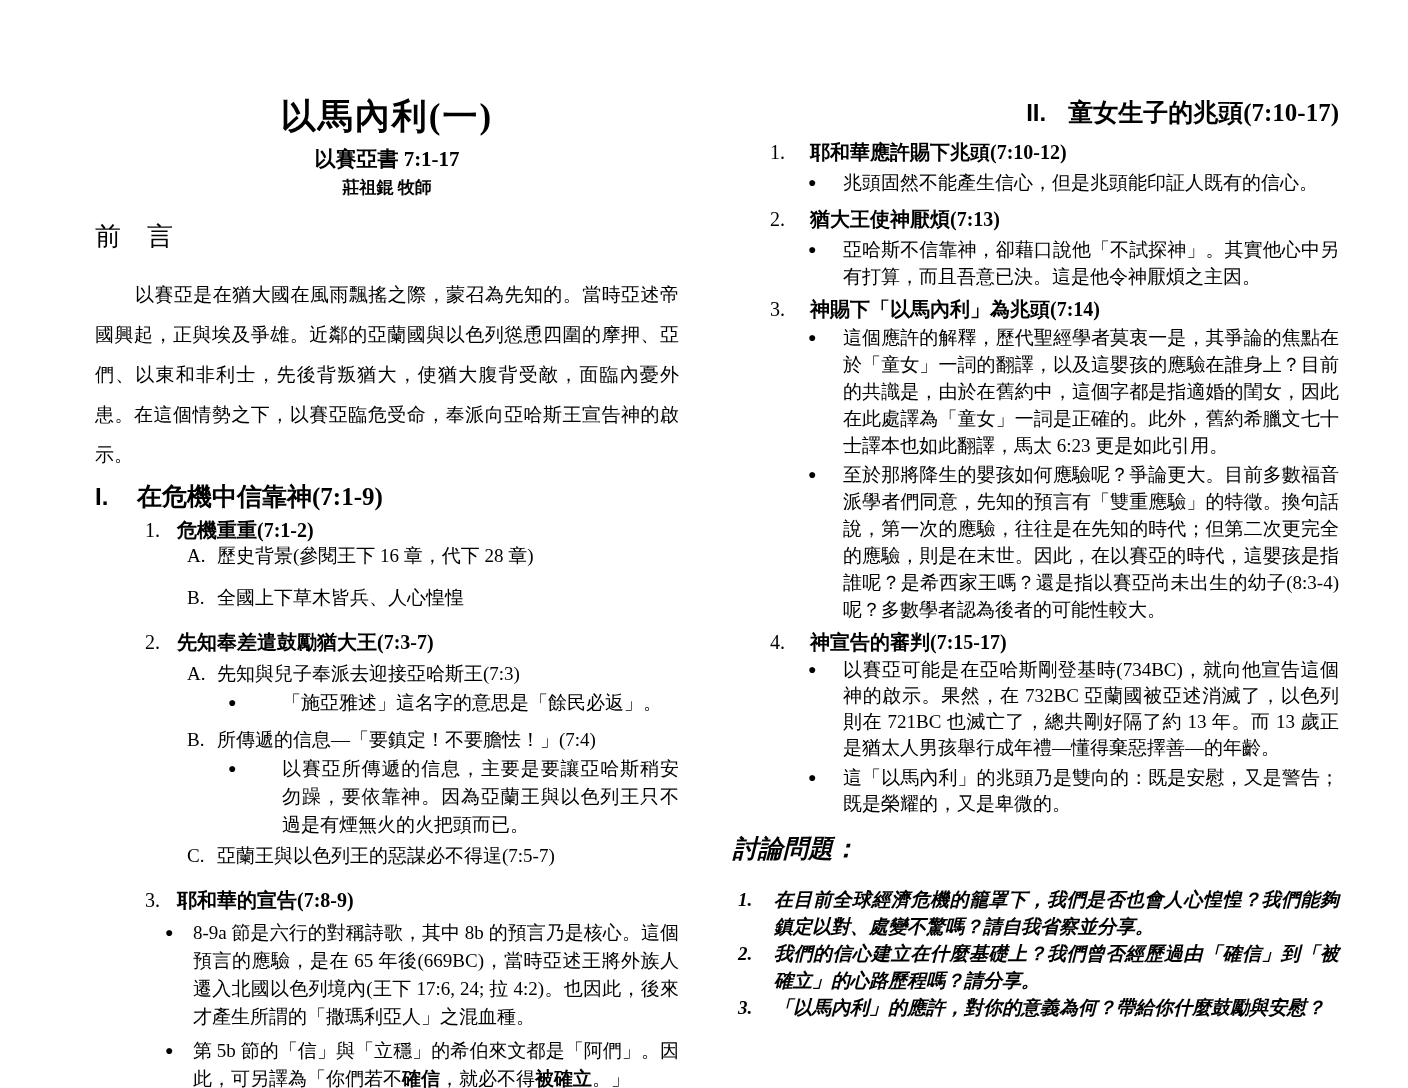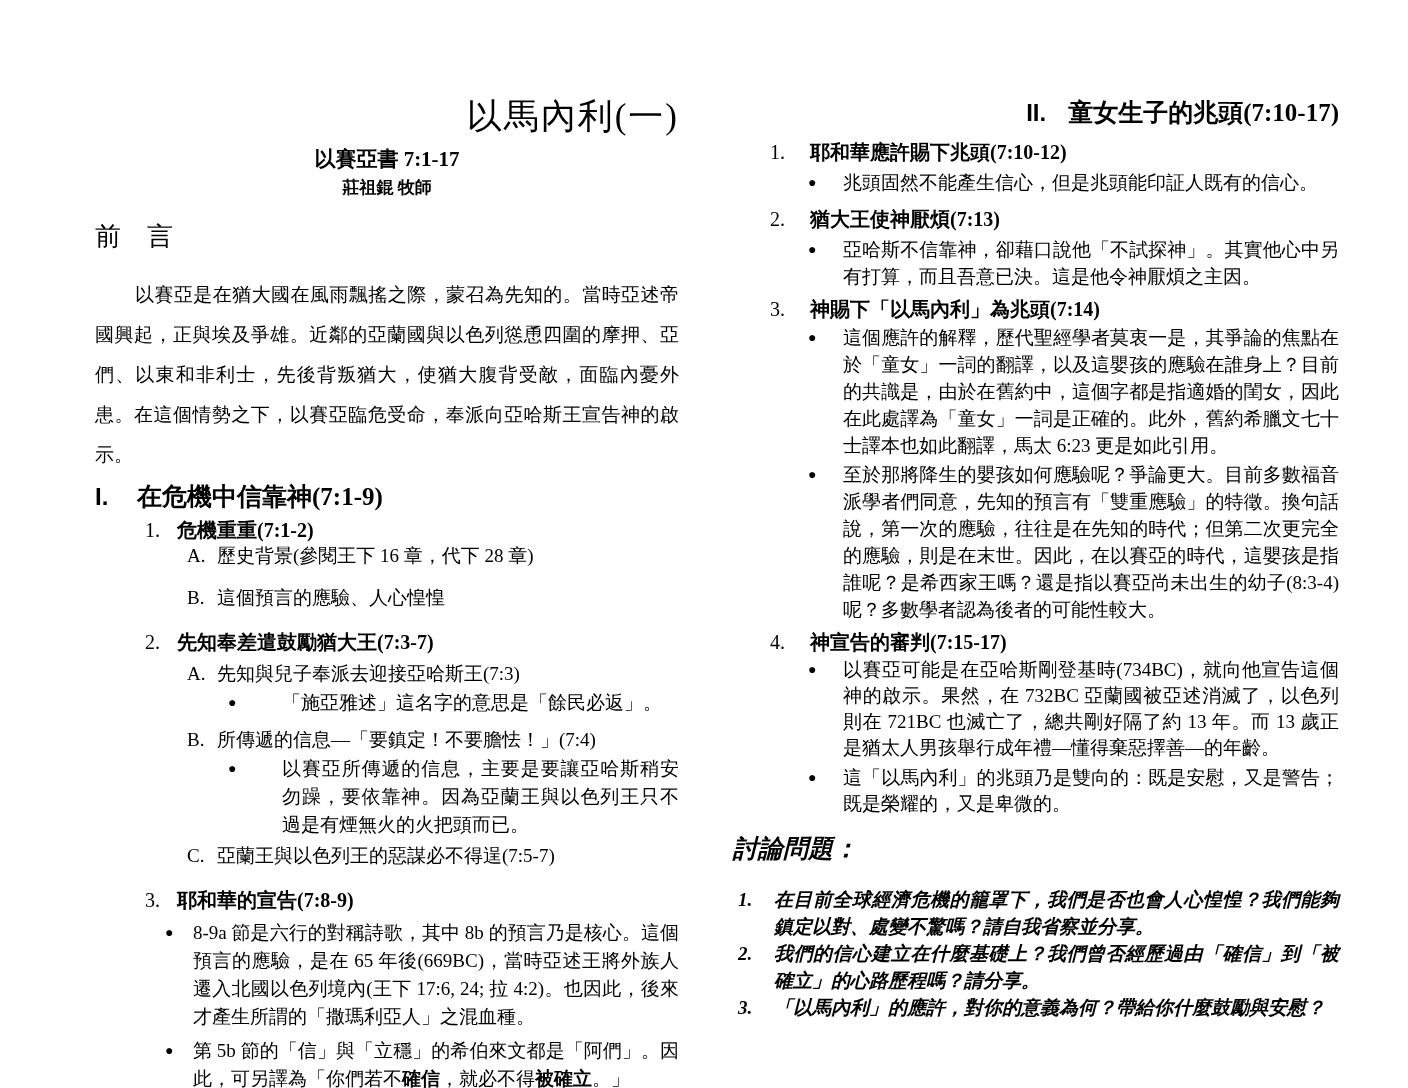--- a/index.html
+++ b/index.html
@@ -11,21 +11,21 @@
     font-family: "Liberation Serif", serif;
     color: #000000;
     overflow: hidden;
   }
   .col { position: absolute; top: 95px; }
   .col-left  { left: 95px;  width: 584px; }
   .col-right { left: 733px; width: 606px; }
 
   
   .title-block { text-align: center; }
-  .doc-title   { margin: 0; font-size: 35px; font-weight: normal; line-height: 44px; letter-spacing: 2px; text-align: right; }
+  .doc-title   { margin: 0; font-size: 35px; font-weight: bold; line-height: 44px; letter-spacing: 2px; }
   .doc-subtitle{ margin-top: 7px; font-size: 21px; font-weight: bold; line-height: 26px; }
   .doc-author  { margin-top: 5px; font-size: 17px; font-weight: bold; line-height: 22px; }
 
   
   .preface-heading { margin-top: 22px; font-size: 26px; font-weight: normal; line-height: 32px; }
   .preface-body {
     margin: 4px 0 0 0; font-size: 19px; line-height: 40px;
     text-indent: 40px; text-align: justify;
   }
 
@@ -89,21 +89,21 @@
     <div class="num-item mt4" style="margin-left:50px;">
       <span class="num-label">1.</span>
       <span class="num-heading">危機重重(7:1-2)</span>
     </div>
     <div class="sub-item">
       <span class="sub-label">A.</span>
       <span>歷史背景(參閱王下 16 章，代下 28 章)</span>
     </div>
     <div class="sub-item mt16">
       <span class="sub-label">B.</span>
-      <span>這個預言的應驗、人心惶惶</span>
+      <span>全國上下草木皆兵、人心惶惶</span>
     </div>
 
     <div class="num-item mt18" style="margin-left:50px;">
       <span class="num-label">2.</span>
       <span class="num-heading">先知奉差遣鼓勵猶大王(7:3-7)</span>
     </div>
     <div class="sub-item mt6">
       <span class="sub-label">A.</span>
       <span>先知與兒子奉派去迎接亞哈斯王(7:3)</span>
     </div>

